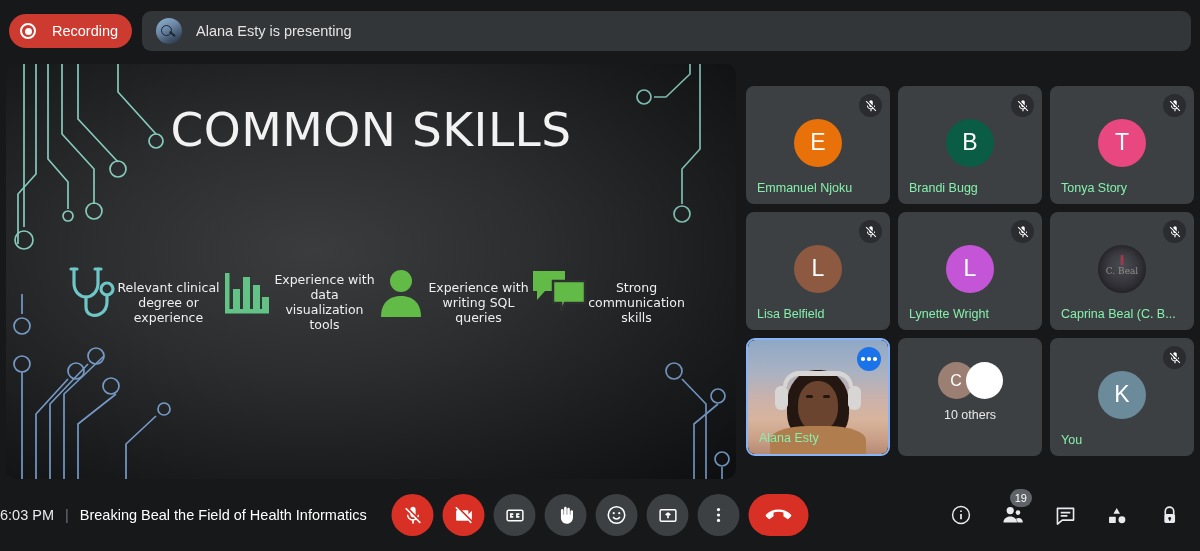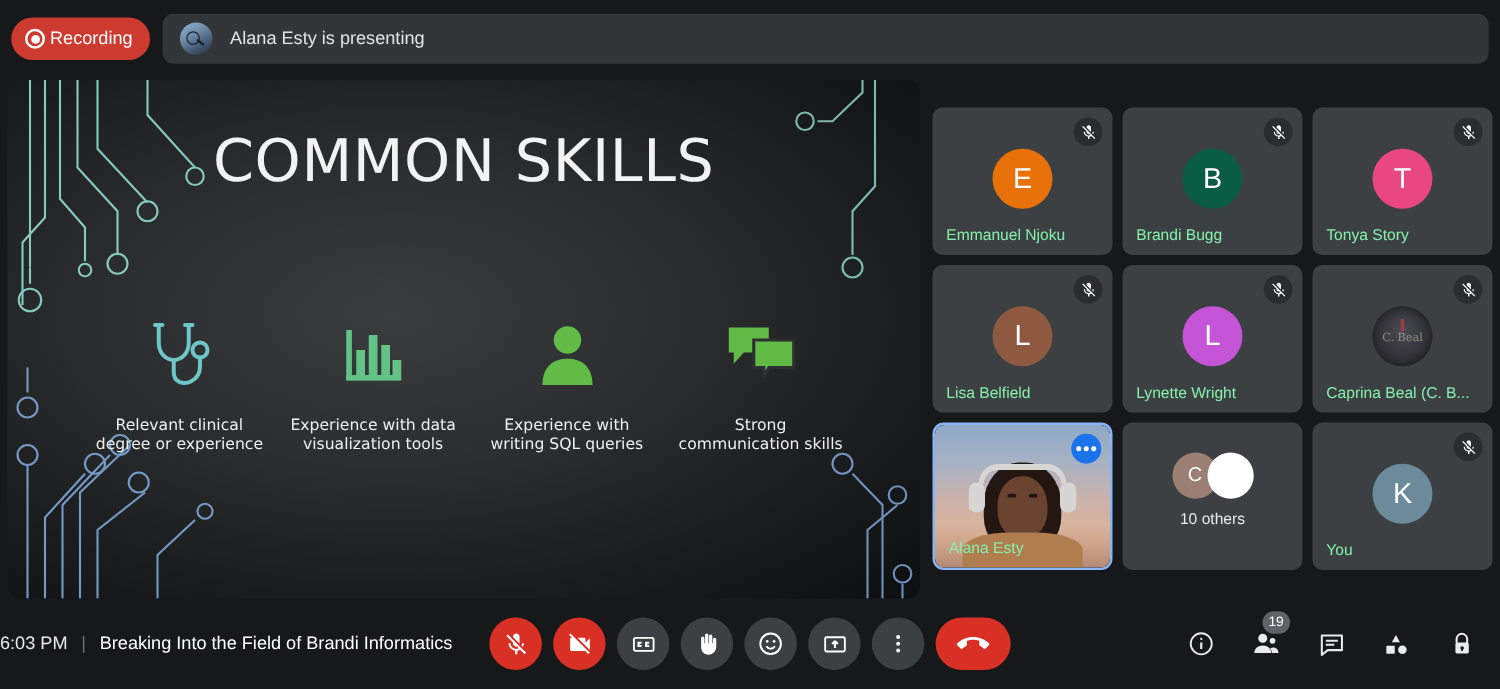--- a/index.html
+++ b/index.html
@@ -18,21 +18,21 @@
   
   .topbar {
     position: absolute; left: 0; top: 0;
     width: 1200px; height: 62px;
     background: #16181a;
     display: flex; align-items: center;
     padding: 0 9px;
     gap: 10px;
   }
   .rec-badge {
-    display: flex; align-items: center; gap: 4px;
+    display: flex; align-items: center; gap: 16px;
     background: #cd3a30;
     border-radius: 18px;
     height: 34px;
     padding: 0 14px 0 11px;
     color: #fff;
     font-size: 14.5px;
     cursor: pointer;
   }
   .rec-dot-outer {
     width: 16px; height: 16px;
@@ -85,21 +85,21 @@
     font-size: 47px;
     letter-spacing: 0.5px;
     font-weight: 400;
     font-family: "DejaVu Sans", sans-serif;
   }
   .skills-row {
     position: absolute; left: 60px; top: 190px;
     width: 620px;
     display: flex;
   }
-  .skill { flex: 1; display: flex; flex-direction: column; align-items: center; }
+  .skill { flex: 1; display: flex; align-items: center; }
   .skill-icon { height: 60px; display: flex; align-items: center; justify-content: center; }
   .skill-label {
     margin-top: 18px;
     color: #efefef;
     font-size: 12.5px;
     line-height: 15px;
     text-align: center;
     max-width: 140px;
     font-family: "DejaVu Sans", sans-serif;
   }
@@ -528,21 +528,21 @@
       </div>
       <div class="tile-name">You</div>
     </div>
 
   </div>
 
   <div class="bottombar">
     <div class="meta">
       <span>6:03 PM</span>
       <span class="sep">|</span>
-      <span class="title">Breaking Into the Field of Brandi Informatics</span>
+      <span class="title">Breaking Beal the Field of Health Informatics</span>
     </div>
 
     <div class="ctrls">
       <div class="cbtn danger">
         <svg width="21" height="21" viewBox="0 0 24 24" fill="#fff">
             <path d="M19 11h-1.7c0 .74-.16 1.43-.43 2.05l1.23 1.23c.56-.98.9-2.09.9-3.28zM15 11.16V5c0-1.66-1.34-3-3-3S9 3.34 9 5v.18l6 5.98zM4.27 3L3 4.27l6 6V11c0 1.66 1.33 3 2.99 3 .22 0 .44-.03.65-.08l1.66 1.66c-.71.33-1.5.52-2.31.52-2.76 0-5.3-2.1-5.3-5.1H5c0 3.41 2.72 6.23 6 6.72V21h2v-3.28c.91-.13 1.77-.45 2.54-.9L19.73 21 21 19.73 4.27 3z"></path>
           </svg>
       </div>
       <div class="cbtn danger">
         <svg width="21" height="21" viewBox="0 0 24 24" fill="#fff">

